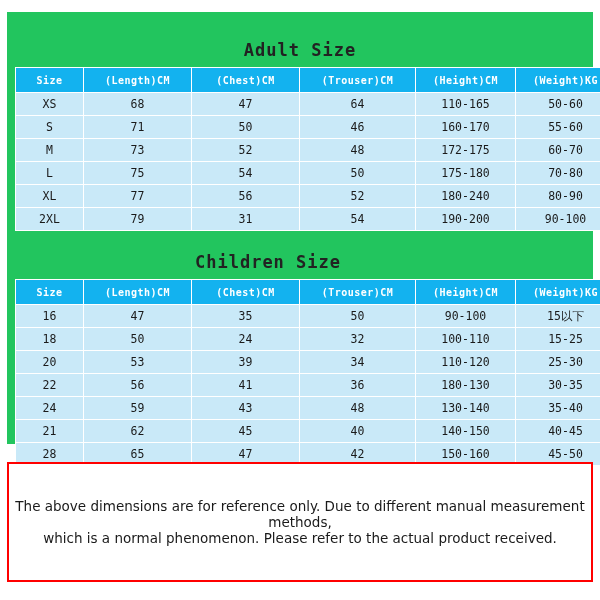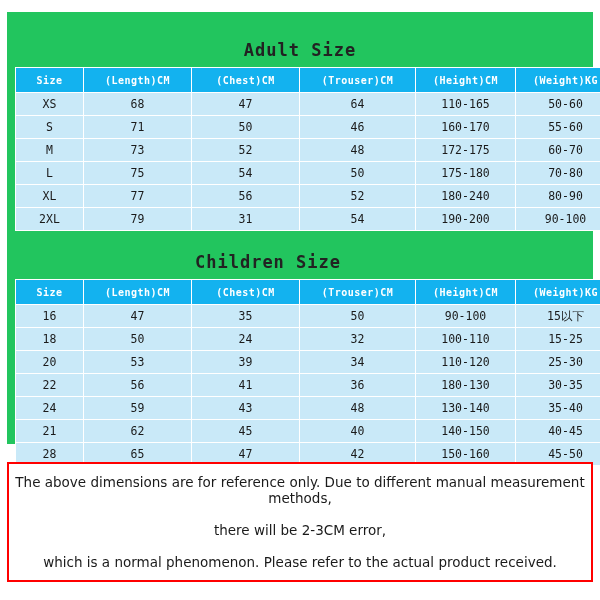--- a/index.html
+++ b/index.html
@@ -97,21 +97,21 @@
     top: 462px;
     width: 586px;
     height: 120px;
     border: 2px solid #ff0000;
     box-sizing: border-box;
     background: #ffffff;
     display: flex;
     flex-direction: column;
     justify-content: center;
     align-items: center;
-    gap: 16px;
+    gap: 0;
   }
   .notice-line {
     font-family: "DejaVu Sans", "Liberation Sans", sans-serif;
     font-size: 13.5px;
     color: #1a1a1a;
     text-align: center;
     line-height: 1.2;
   }
 </style>
 </head>
@@ -272,17 +272,16 @@
           <td>150-160</td>
           <td>45-50</td>
         </tr>
       </tbody>
     </table>
 
   </div>
 
   <div class="notice">
     <div class="notice-line">The above dimensions are for reference only. Due to different manual measurement methods,</div>
-    <div class="notice-line">there will be 2-3CM error,</div>
     <div class="notice-line">which is a normal phenomenon. Please refer to the actual product received.</div>
   </div>
 
 </div>
 
 </body></html>

